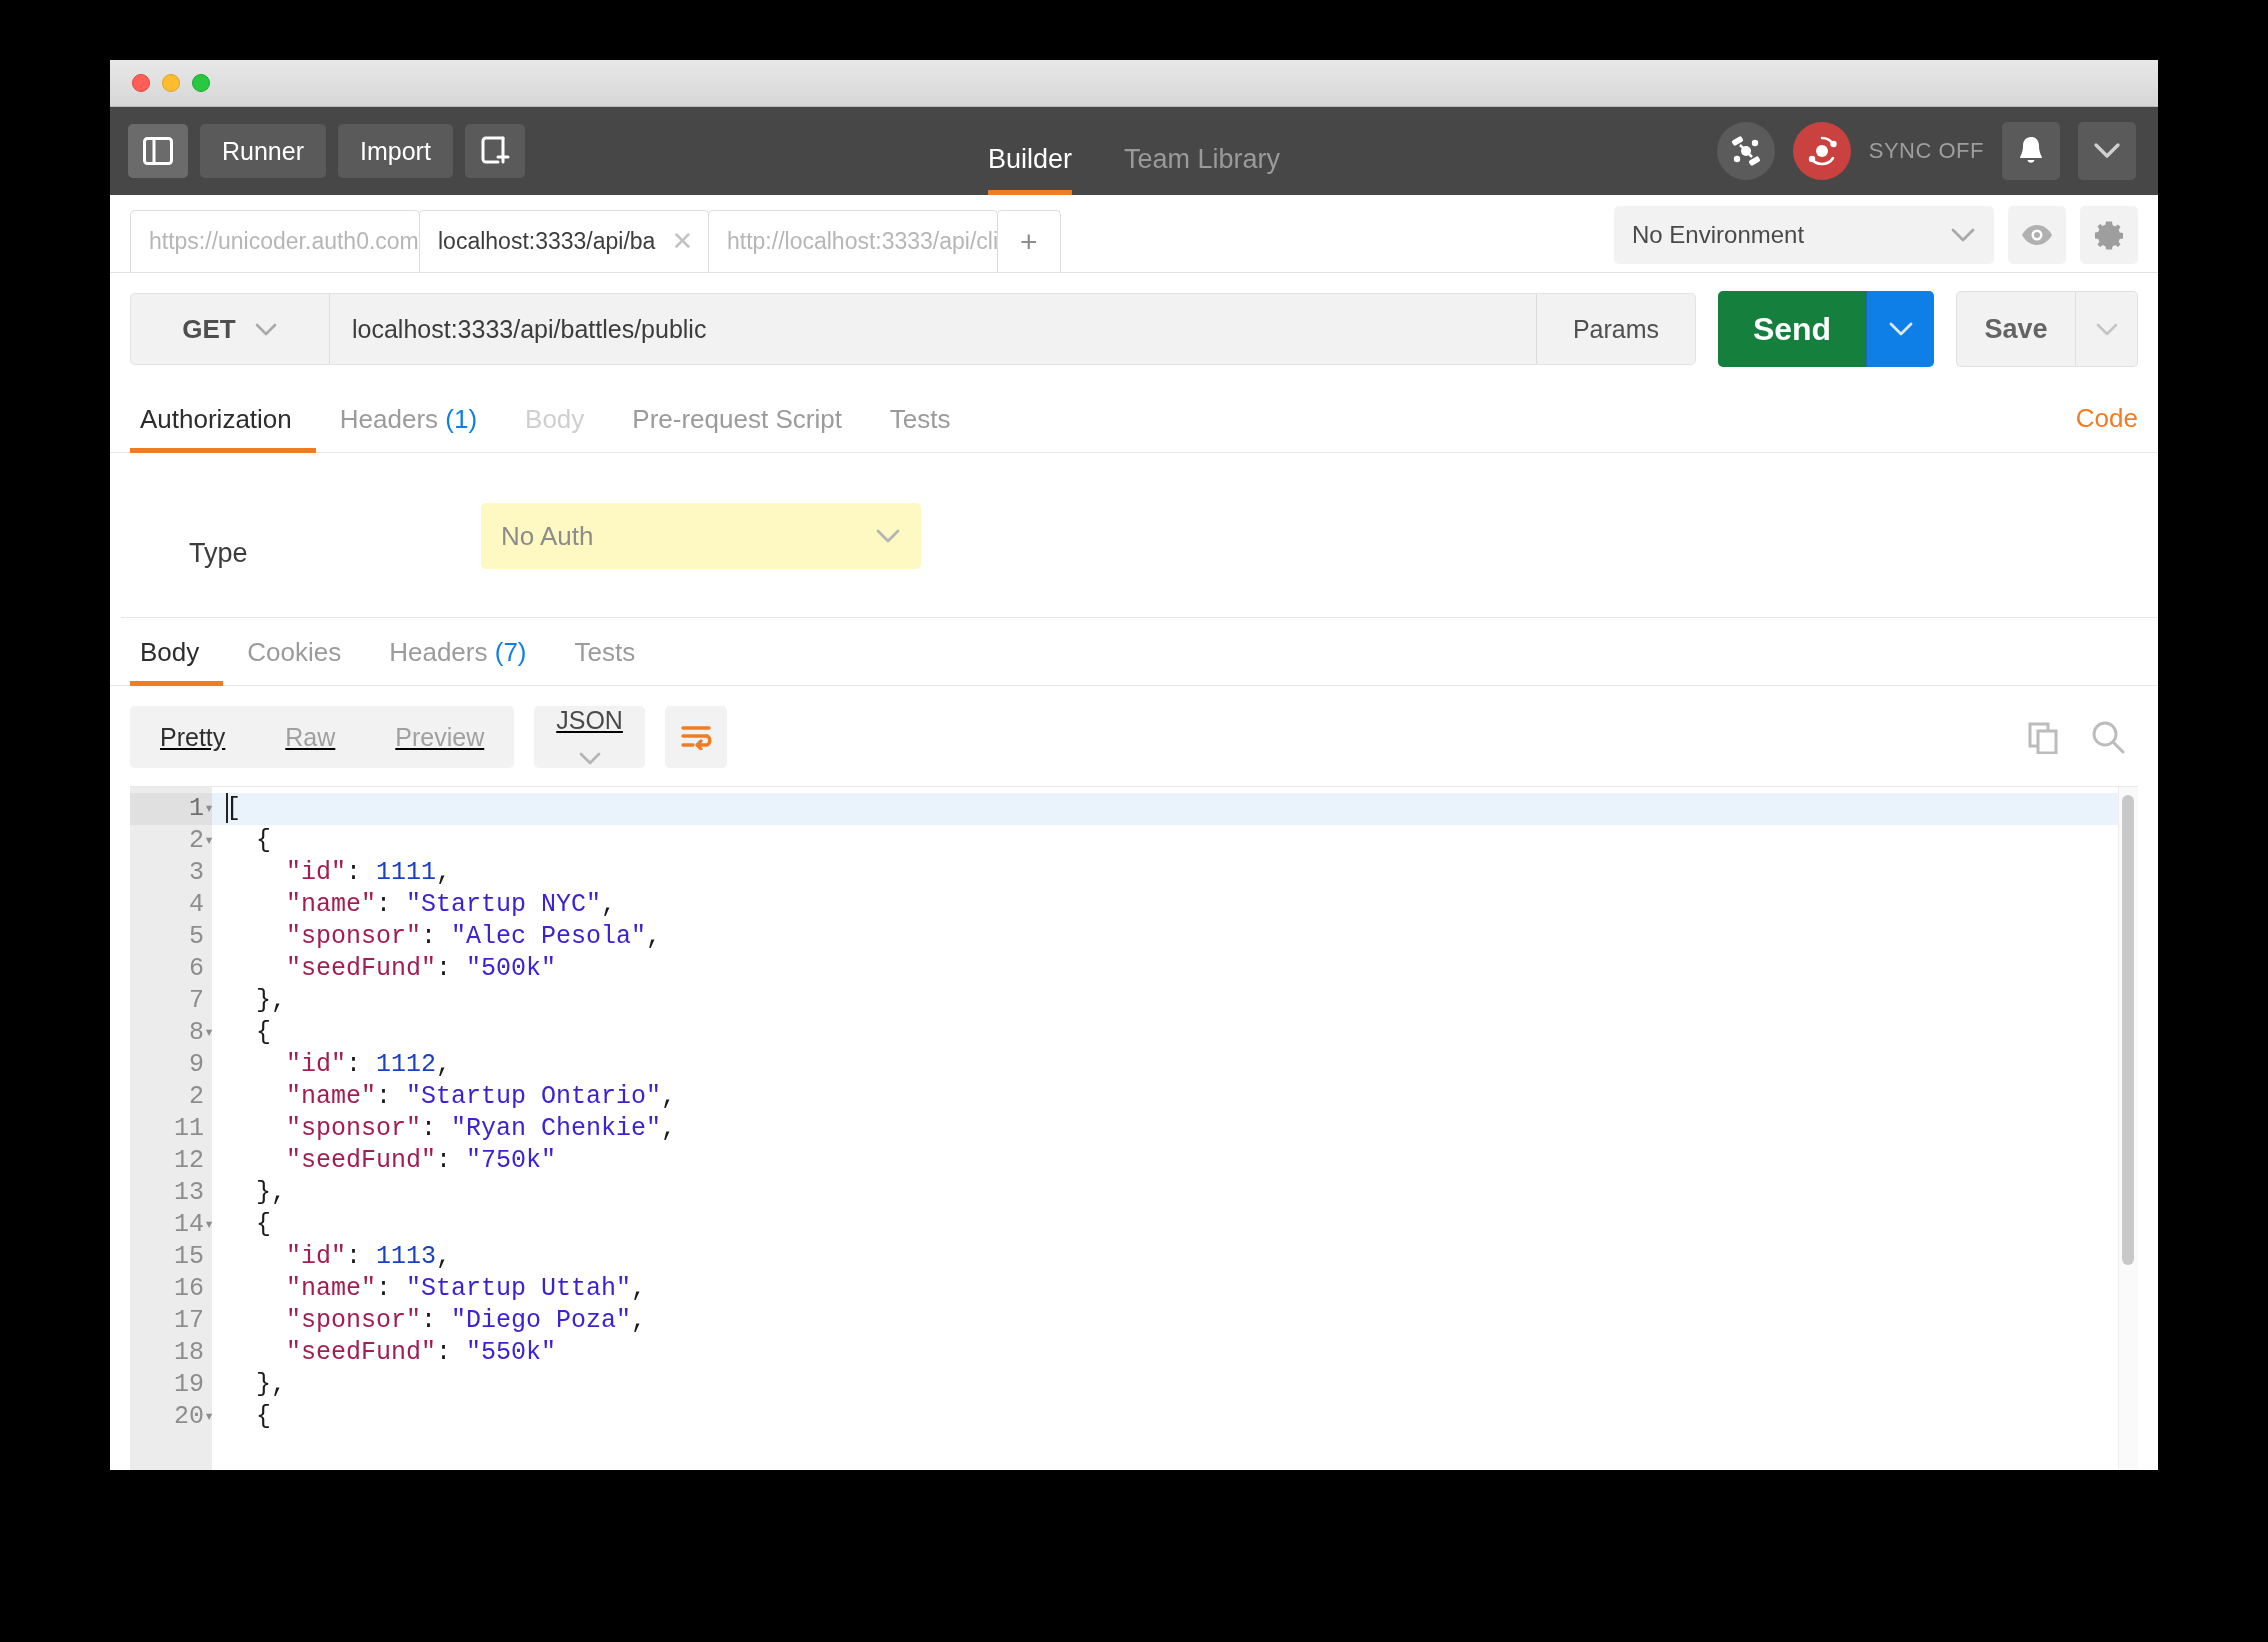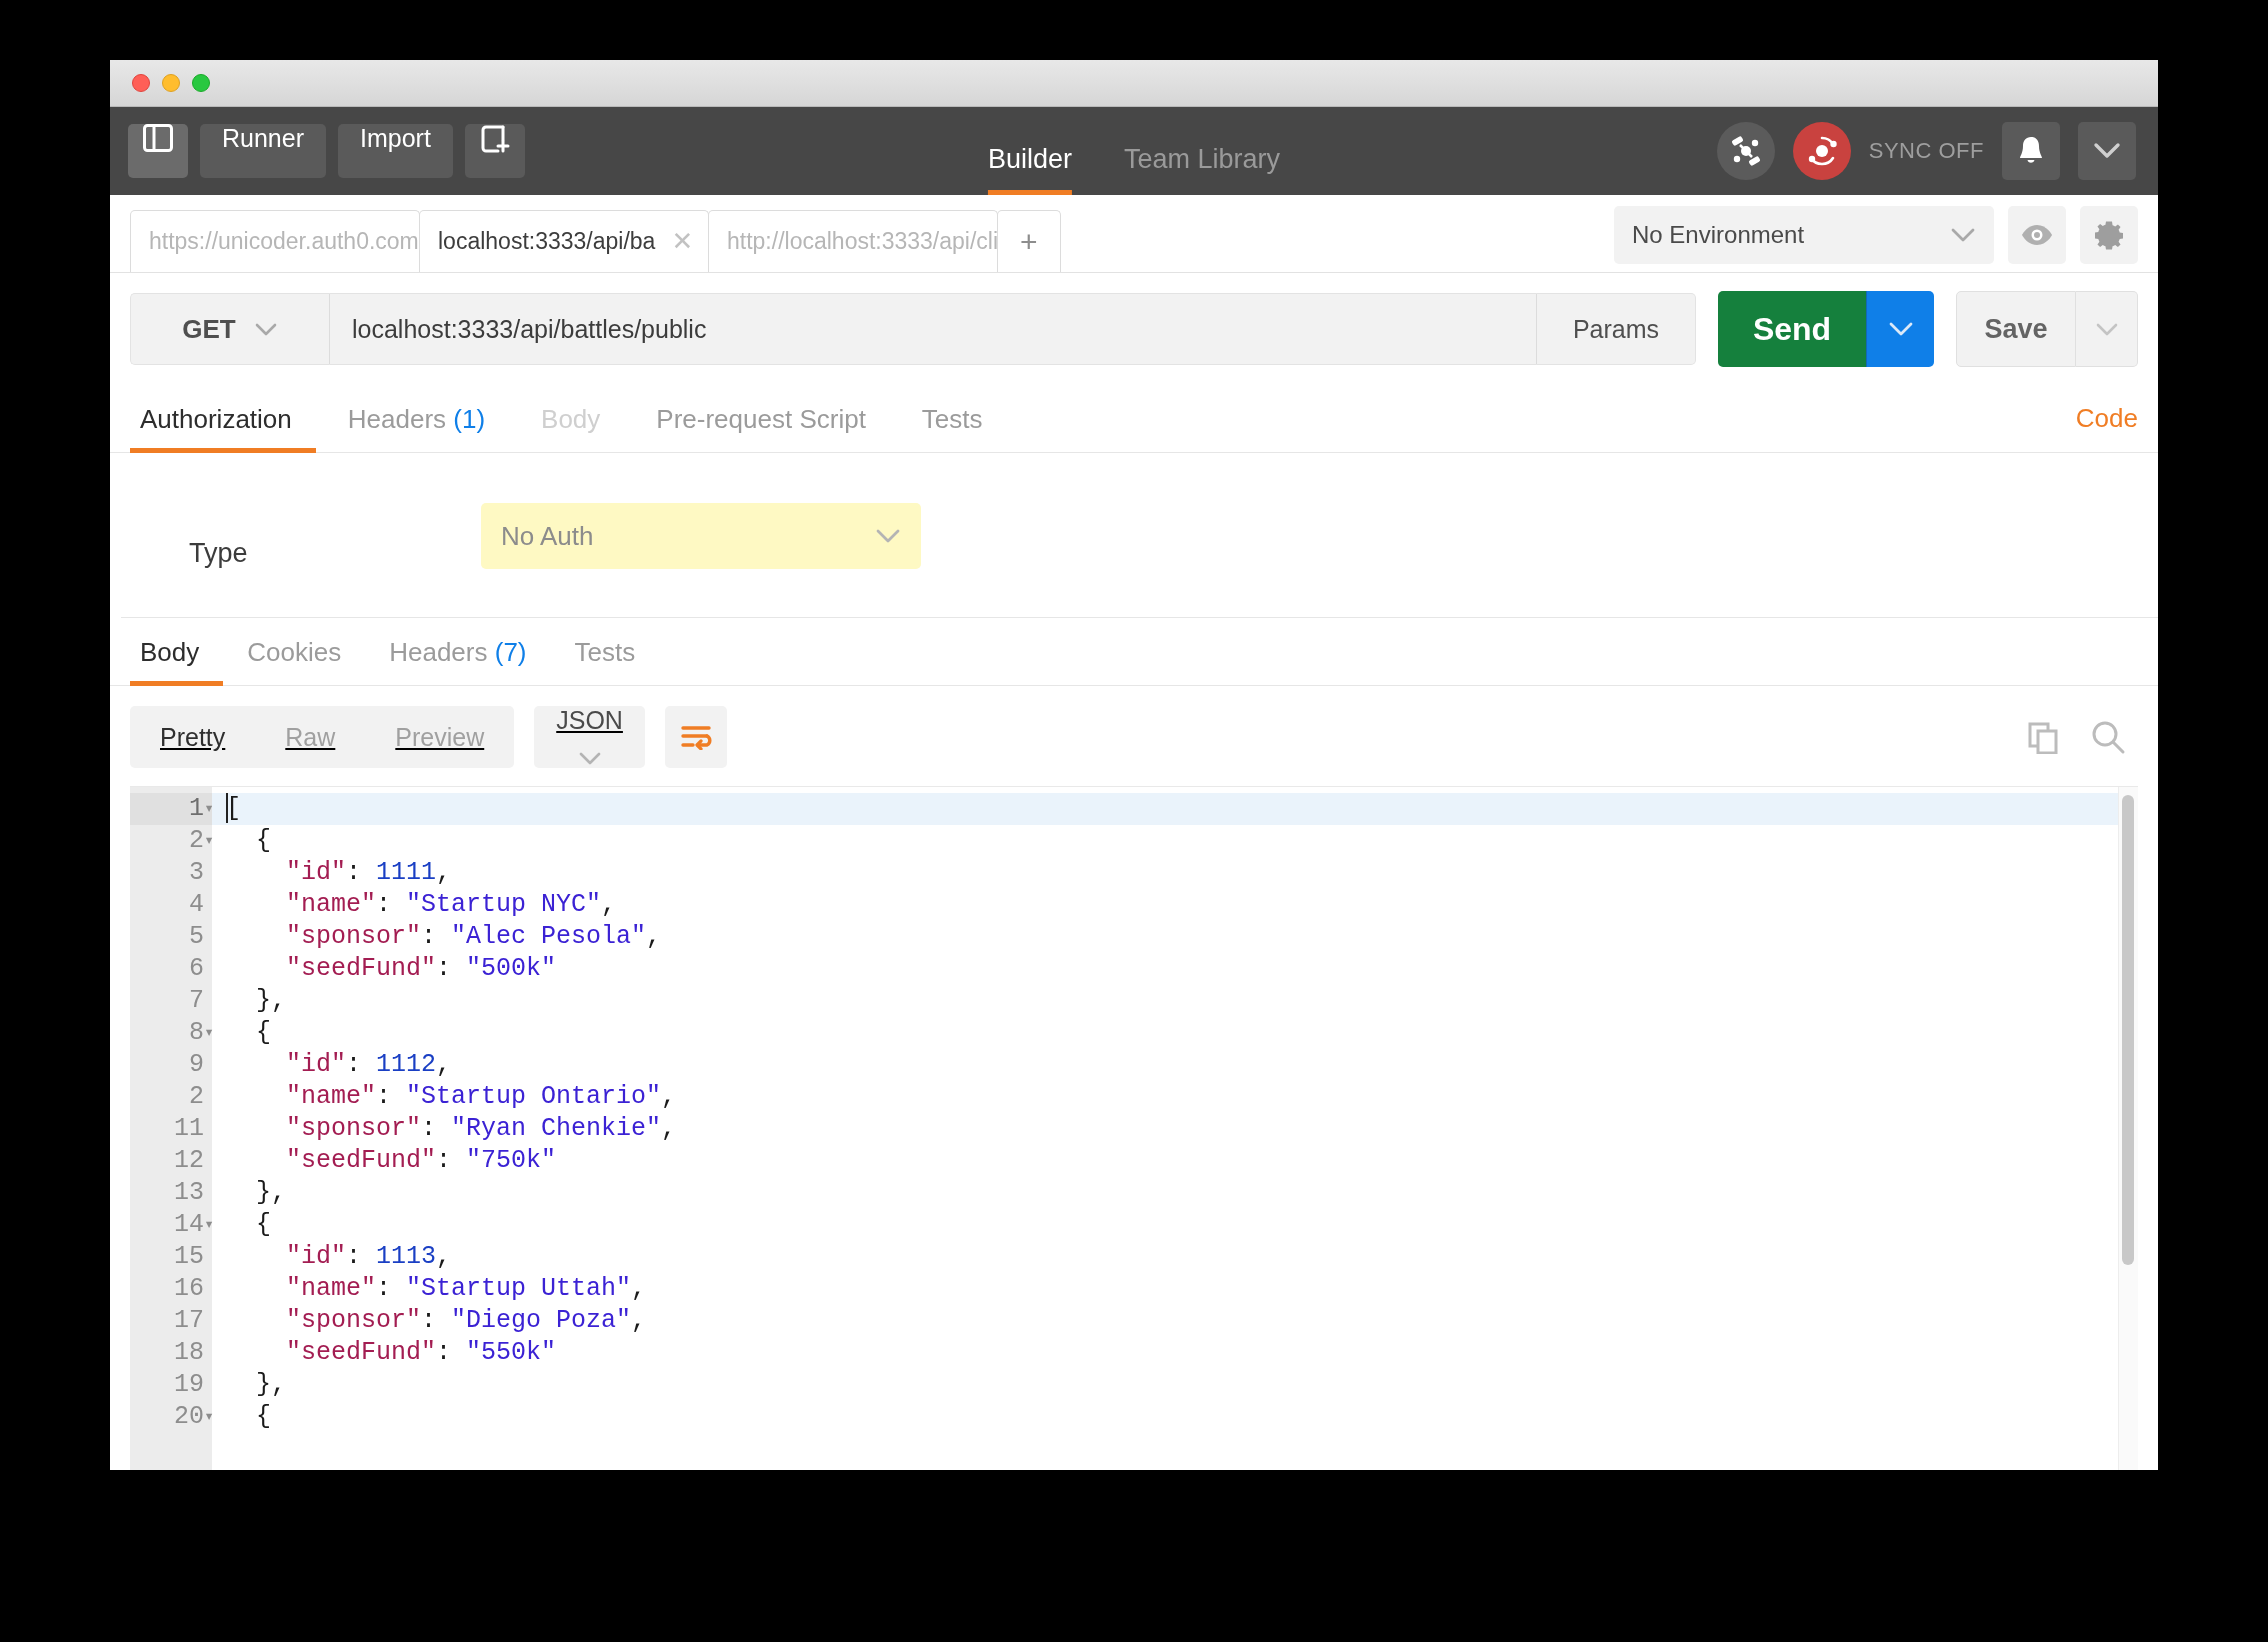--- a/index.html
+++ b/index.html
@@ -41,21 +41,21 @@
     display: flex; align-items: center;
     position: relative;
     flex: 0 0 auto;
   }
   .hdr-left { display: flex; align-items: center; gap: 12px; padding-left: 18px; }
   .hbtn {
     background: #5a5a5a;
     border-radius: 5px;
     height: 54px;
     min-width: 54px;
-    display: flex; align-items: flex-start; justify-content: center;
+    display: flex; align-items: center; justify-content: center;
     color: #fff;
     font-size: 25px;
     padding: 0 22px;
     cursor: pointer;
     border: none;
     font-family: "Liberation Sans", sans-serif;
   }
   .hbtn.active { background: #6b6b6b; padding: 0; width: 60px; }
   .hbtn.icononly { padding: 0; width: 60px; }
 
@@ -214,21 +214,21 @@
   .save-caret {
     height: 76px; width: 62px;
     background: #f2f2f2; border: 1px solid #e0e0e0; border-left: none;
     border-radius: 0 5px 5px 0;
     display:flex; align-items:center; justify-content:center;
     cursor:pointer;
   }
 
   
   .req-tabs {
-    display: flex; align-items: flex-end; gap: 8px;
+    display: flex; align-items: flex-end; gap: 0;
     padding: 0 20px;
     border-bottom: 1px solid #e6e6e6;
     height: 70px;
     position: relative;
     flex: 0 0 auto;
   }
   .rqtab {
     font-size: 26px; color: #9b9b9b;
     padding: 0 24px 20px 24px;
     position: relative; cursor: pointer;

